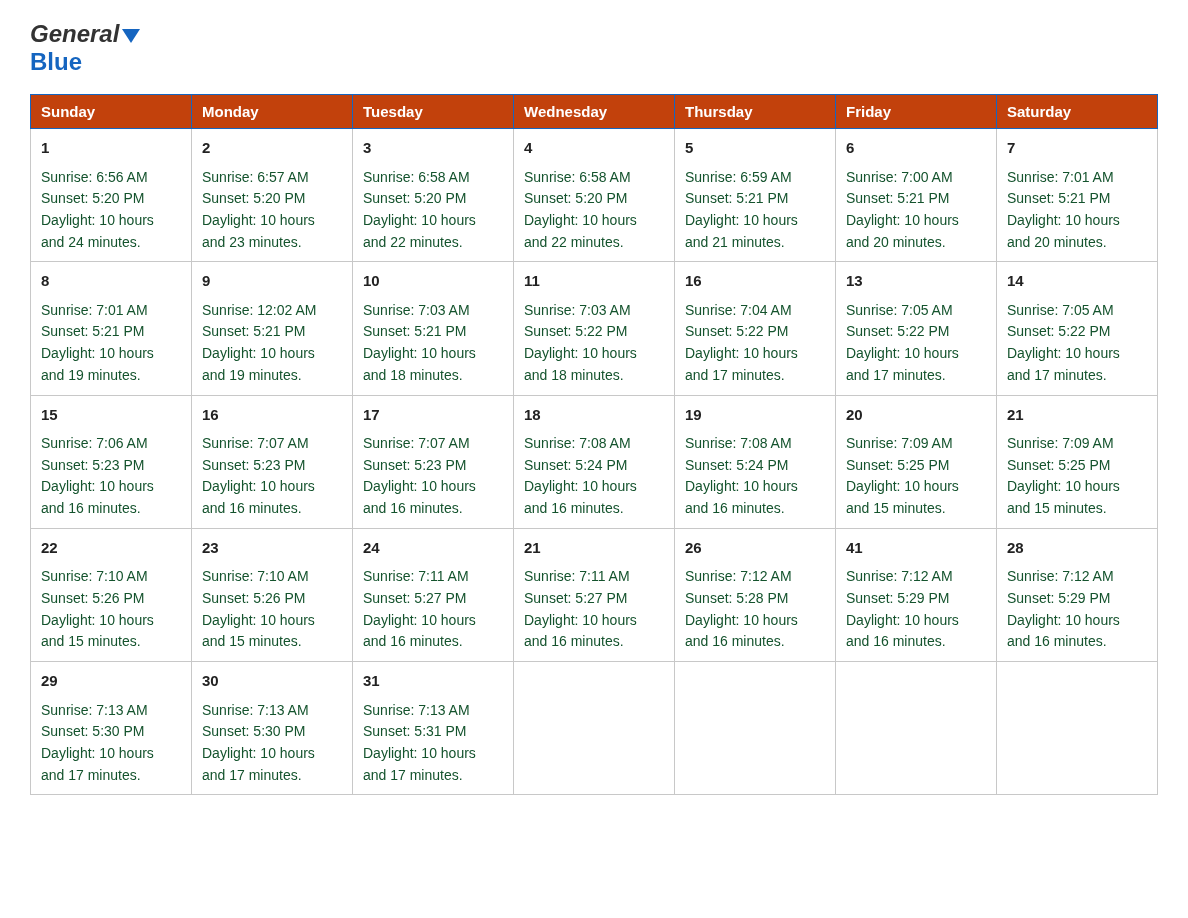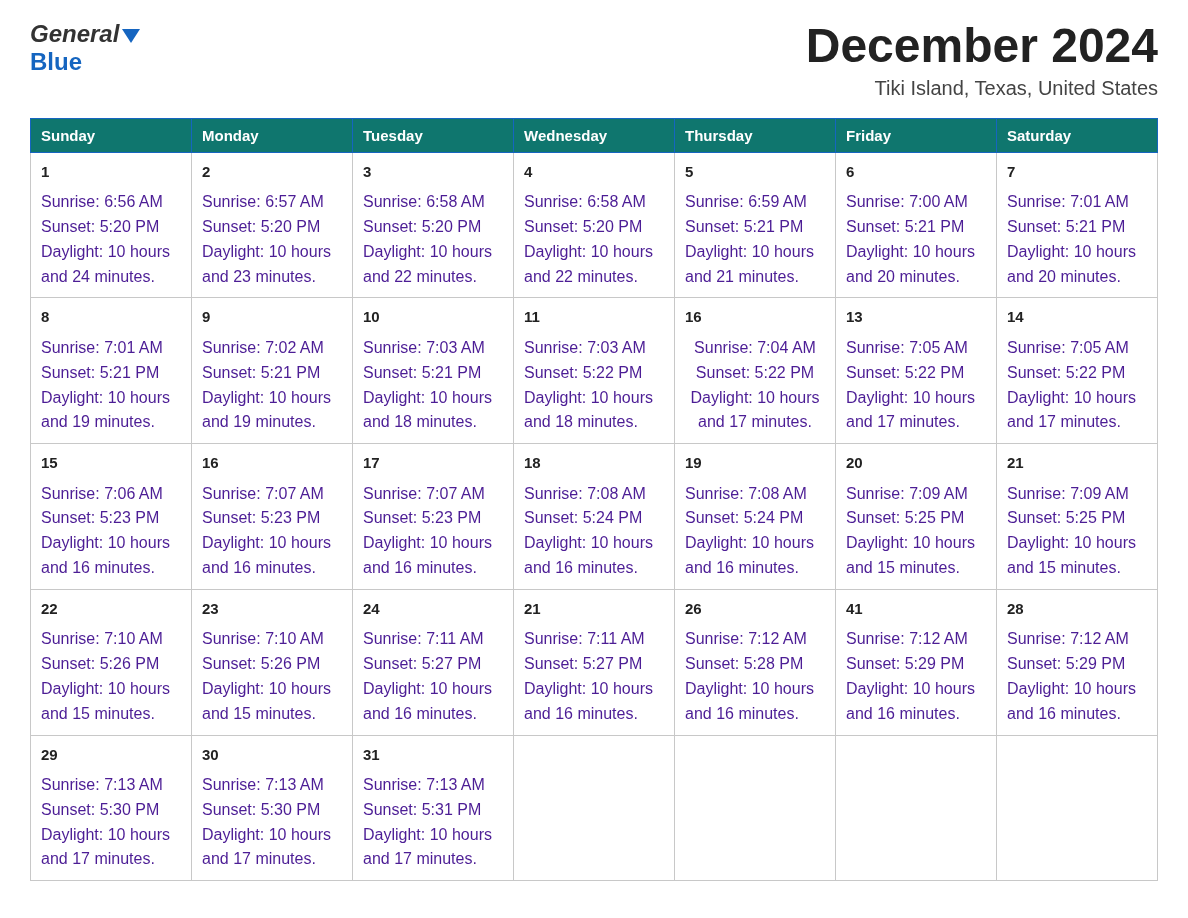--- a/index.html
+++ b/index.html
@@ -29,21 +29,21 @@
       font-weight: normal;
       color: #444;
       margin-top: 4px;
     }
     table {
       width: 100%;
       border-collapse: collapse;
       table-layout: fixed;
     }
     thead tr th {
-      background-color: #0f766e;
+      background-color: #c2410c;
       color: #ffffff;
       font-size: 15px;
       font-weight: bold;
       padding: 8px 10px;
       text-align: left;
       border: 1px solid #1565c0;
     }
     tbody tr td {
       vertical-align: top;
       padding: 8px 10px;
@@ -53,22 +53,22 @@
       background: #fff;
     }
     tbody tr td .day-num {
       font-size: 15px;
       font-weight: bold;
       color: #222;
       display: block;
       margin-bottom: 3px;
     }
     tbody tr td .day-info {
-      color: #4c1d95;
-      font-size: 16px;
+      color: #14532d;
+      font-size: 14px;
       line-height: 1.55;
       margin-top: 7px;
     }
     tbody tr:nth-child(odd) td {
       background-color: #ffffff;
     }
     .logo-wrapper {
       display: flex;
       flex-direction: row;
       align-items: center;
@@ -111,24 +111,20 @@
 
 <div class="header">
   <div class="logo-wrapper">
     <div class="logo-text-group">
       <div class="logo-top">
         <span class="logo-general">General</span>
         <div class="logo-triangle"></div>
       </div>
       <span class="logo-blue">Blue</span>
     </div>
-  </div>
-  <div class="title-block">
-    <h1>December 2024</h1>
-    <h2>Tiki Island, Texas, United States</h2>
   </div>
 </div>
 
 <table>
   <thead>
     <tr>
       <th>Sunday</th>
       <th>Monday</th>
       <th>Tuesday</th>
       <th>Wednesday</th>
@@ -192,42 +188,42 @@
       <tr>
         <td>
           <span class="day-num">8</span>
           <div class="day-info" style="white-space: pre-line;">Sunrise: 7:01 AM
 Sunset: 5:21 PM
 Daylight: 10 hours
 and 19 minutes.</div>
         </td>
         <td>
           <span class="day-num">9</span>
-          <div class="day-info" style="white-space: pre-line;">Sunrise: 7:02 AM
+          <div class="day-info" style="white-space: pre-line;">Sunrise: 12:02 AM
 Sunset: 5:21 PM
 Daylight: 10 hours
 and 19 minutes.</div>
         </td>
         <td>
           <span class="day-num">10</span>
           <div class="day-info" style="white-space: pre-line;">Sunrise: 7:03 AM
 Sunset: 5:21 PM
 Daylight: 10 hours
 and 18 minutes.</div>
         </td>
         <td>
           <span class="day-num">11</span>
           <div class="day-info" style="white-space: pre-line;">Sunrise: 7:03 AM
 Sunset: 5:22 PM
 Daylight: 10 hours
 and 18 minutes.</div>
         </td>
         <td>
           <span class="day-num">16</span>
-          <div class="day-info" style="white-space: pre-line; text-align: center;">Sunrise: 7:04 AM
+          <div class="day-info" style="white-space: pre-line;">Sunrise: 7:04 AM
 Sunset: 5:22 PM
 Daylight: 10 hours
 and 17 minutes.</div>
         </td>
         <td>
           <span class="day-num">13</span>
           <div class="day-info" style="white-space: pre-line;">Sunrise: 7:05 AM
 Sunset: 5:22 PM
 Daylight: 10 hours
 and 17 minutes.</div>

